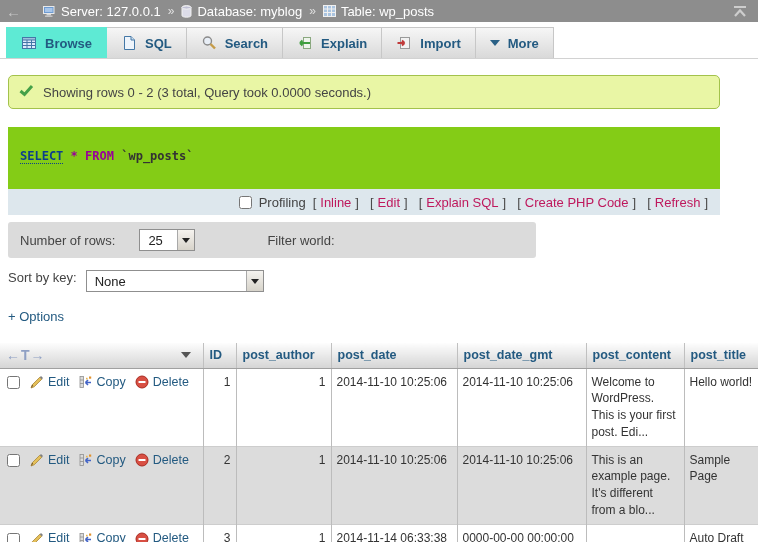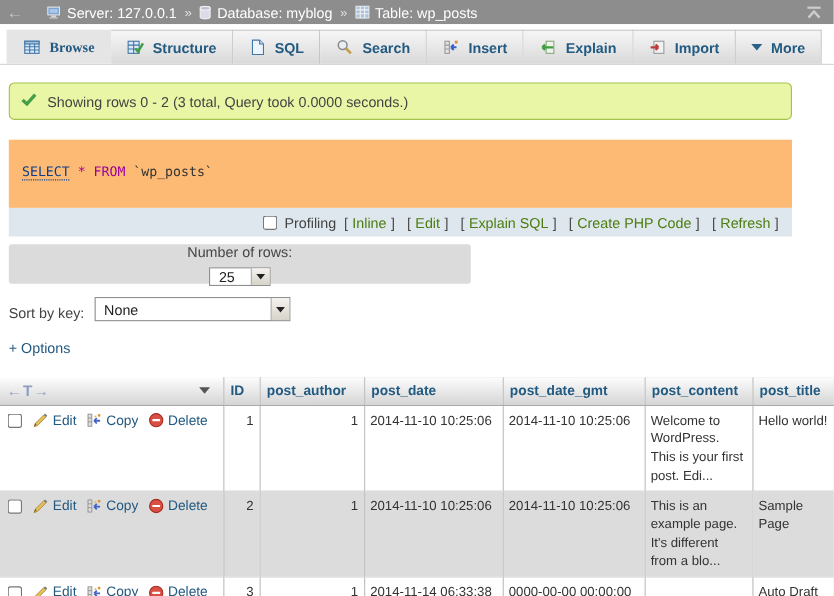--- a/index.html
+++ b/index.html
@@ -12,50 +12,50 @@
   .back-arrow { color:#c6c6c6; font-size:15px; line-height:1; margin-right:16px; cursor:pointer; }
   .crumb-icon { display:flex; align-items:center; }
   .crumb { color:#fff; cursor:pointer; }
   .bc-sep { color:#e0e0e0; font-size:12px; margin:0 2px; }
   .collapse-btn { margin-left:auto; cursor:pointer; display:flex; align-items:center; }
 
   
   .tabbar { height:37px; background:#fff; border-bottom:1px solid #d2d2d2; display:flex; align-items:flex-end; padding-left:6px; }
   .tab { height:31px; display:flex; align-items:center; gap:8px; padding:0 14px; font-weight:bold; color:#235a81; background:linear-gradient(#f6f6f6,#d9d9d9); border:1px solid #c7c7c7; border-bottom:none; cursor:pointer; white-space:nowrap; }
   .tab + .tab { border-left:none; }
-  .tab.active { background:#e5e5e5; border-color:transparent;font-family:Liberation Serif, serif; }
+  .tab.active { background:#5eead4; border-color:transparent; }
   .tab .tabicon { display:flex; align-items:center; }
   .caret-down { width:0; height:0; border-left:5px solid transparent; border-right:5px solid transparent; border-top:6px solid #2a6186; }
 
   
   .alert { margin:16px 38px 0 8px; background:#e9f6a5; border:1px solid #a3c24c; border-radius:5px; padding:8px 10px; display:flex; align-items:center; gap:9px; color:#444; }
 
   
   .querybox { margin:18px 38px 0 8px; }
-  .query-code { background:#fdba74; height:62px; padding:22px 12px 0 12px; font-family:"DejaVu Sans Mono",monospace; font-size:12px; color:#333; }
+  .query-code { background:#84cc16; height:62px; padding:22px 12px 0 12px; font-family:"DejaVu Sans Mono",monospace; font-size:12px; color:#333;font-weight:bold; }
   .kw-link { color:#0d3e8c; border-bottom:1px dotted #0d3e8c; }
   .kw { color:#990099; }
   .ident { color:#333; }
   .query-footer { background:#dde7ed; min-height:26px; padding:4px 8px; display:flex; justify-content:flex-end; align-items:center; gap:3px; color:#444; }
   .query-footer input { margin-right:4px; }
   .qa { display:inline-flex; align-items:center; }
   .br { color:#4a4a4a; margin:0 4px; }
-  .qa a { color:#4d7c0f; }
-
-  
-  .controls { margin:7px 0 0 8px; width:420px; height:36px; background:#dbdbdb; border-radius:3px; display:flex; align-items:center; padding:0 12px; gap:6px;flex-direction:column; }
+  .qa a { color:#be185d; }
+
+  
+  .controls { margin:7px 0 0 8px; width:528px; height:36px; background:#dbdbdb; border-radius:3px; display:flex; align-items:center; padding:0 12px; gap:24px; }
   .fakeselect { display:inline-flex; align-items:stretch; background:#fff; border:1px solid #8f8f8f; height:22px; cursor:pointer; }
   .fs-value { padding:0 8px; display:flex; align-items:center; color:#222; flex:1; }
   .fs-btn { width:17px; background:linear-gradient(#f5f3ef,#d7d3ca); border-left:1px solid #a9a9a9; display:flex; align-items:center; justify-content:center; }
   .fs-arrow { width:0; height:0; border-left:4px solid transparent; border-right:4px solid transparent; border-top:5px solid #222; }
   .w-rows { width:56px; }
   .w-sort { width:178px;gap:44px; }
   .filter-input { width:165px; height:23px; border:1px solid #c3c3c3; padding:0 6px; font-family:"Liberation Sans",sans-serif; font-size:13px; color:#444; }
   .filter-input::placeholder { color:#a6a6a6; }
-  .sortrow { margin:12px 0 0 8px; display:flex; align-items:flex-end; gap:9px; }
+  .sortrow { margin:12px 0 0 8px; display:flex; align-items:flex-start; gap:9px; }
   .options-link { display:inline-block; margin:17px 0 12px 8px; color:#235a81; }
 
   
   table { border-collapse:collapse; table-layout:fixed; width:758px; margin-top:7px; }
   thead th { height:25px; background:linear-gradient(#fdfdfd,#d5d5d5); border-right:1px solid #c0c0c0; border-bottom:1px solid #a0a0a0; color:#235a81; font-weight:bold; font-size:12.5px; text-align:left; padding:3px 6px; cursor:pointer; }
   .th-actions-inner { display:flex; align-items:center; justify-content:space-between; }
   .colmarker { color:#8fa0c4; font-size:14px; letter-spacing:1px; cursor:pointer; }
   .sort-caret { width:0; height:0; border-left:5px solid transparent; border-right:5px solid transparent; border-top:6px solid #555; margin-right:6px; cursor:pointer; }
   tbody td { vertical-align:top; padding:5px 5px; border-right:1px solid #bcbcbc; font-size:12px; color:#333; line-height:1.4; overflow:hidden; }
   tbody tr.r-odd { background:#fff; }
@@ -117,55 +117,34 @@
           <rect x="1.5" y="2.5" width="13" height="11" fill="#dceafc" stroke="#4377a6"></rect>
           <rect x="1.5" y="2.5" width="13" height="2.5" fill="#9fc0dd" stroke="#4377a6"></rect>
           <path d="M1.5,7.5 H14.5 M1.5,10.5 H14.5 M6,5 V13.5 M10.5,5 V13.5" stroke="#4377a6" fill="none"></path>
         </svg>
     </span>
     <span>Browse</span>
   </div>
   <div class="tab">
     <span class="tabicon">
       <svg width="16" height="16" viewBox="0 0 16 16">
-          <rect x="1.5" y="2.5" width="10" height="11" fill="#dceafc" stroke="#4377a6"></rect>
-          <path d="M1.5,6 H11.5 M1.5,9.5 H11.5 M6.5,2.5 V13.5" stroke="#4377a6" fill="none"></path>
-          <path d="M8,9 L10.5,12 L15,4.5" stroke="#3f9e3f" stroke-width="2.2" fill="none"></path>
-        </svg>
-    </span>
-    <span>Structure</span>
-  </div>
-  <div class="tab">
-    <span class="tabicon">
-      <svg width="16" height="16" viewBox="0 0 16 16">
           <path d="M3.5,1.5 H10 L13.5,5 V14.5 H3.5 Z" fill="#eef4fb" stroke="#4377a6"></path>
           <path d="M10,1.5 V5 H13.5" fill="#cfe0ef" stroke="#4377a6"></path>
         </svg>
     </span>
     <span>SQL</span>
   </div>
   <div class="tab">
     <span class="tabicon">
       <svg width="16" height="16" viewBox="0 0 16 16">
           <circle cx="6.5" cy="6" r="4" fill="#e8eef6" stroke="#8a8a8a" stroke-width="1.4"></circle>
           <line x1="9.5" y1="9" x2="14" y2="13.5" stroke="#c59b48" stroke-width="2.4"></line>
         </svg>
     </span>
     <span>Search</span>
-  </div>
-  <div class="tab">
-    <span class="tabicon">
-      <svg width="16" height="16" viewBox="0 0 16 16">
-          <rect x="2.5" y="2.5" width="4" height="11" fill="#e3e3e3" stroke="#9a9a9a"></rect>
-          <path d="M2.5,6 H6.5 M2.5,9.5 H6.5" stroke="#9a9a9a"></path>
-          <path d="M13,8 L8,8 M8,8 L10.5,5.5 M8,8 L10.5,10.5" stroke="#3b62c9" stroke-width="1.8" fill="none"></path>
-          <rect x="11.5" y="2" width="2.5" height="2.5" fill="#e08a2e"></rect>
-        </svg>
-    </span>
-    <span>Insert</span>
   </div>
   <div class="tab">
     <span class="tabicon">
       <svg width="16" height="16" viewBox="0 0 16 16">
           <rect x="6.5" y="2.5" width="7" height="11" fill="#eef4ec" stroke="#8aa87f"></rect>
           <path d="M13,8 H3 M3,8 L5.5,5.5 M3,8 L5.5,10.5" stroke="#3e9e3e" stroke-width="2" fill="none"></path>
         </svg>
     </span>
     <span>Explain</span>
   </div>

